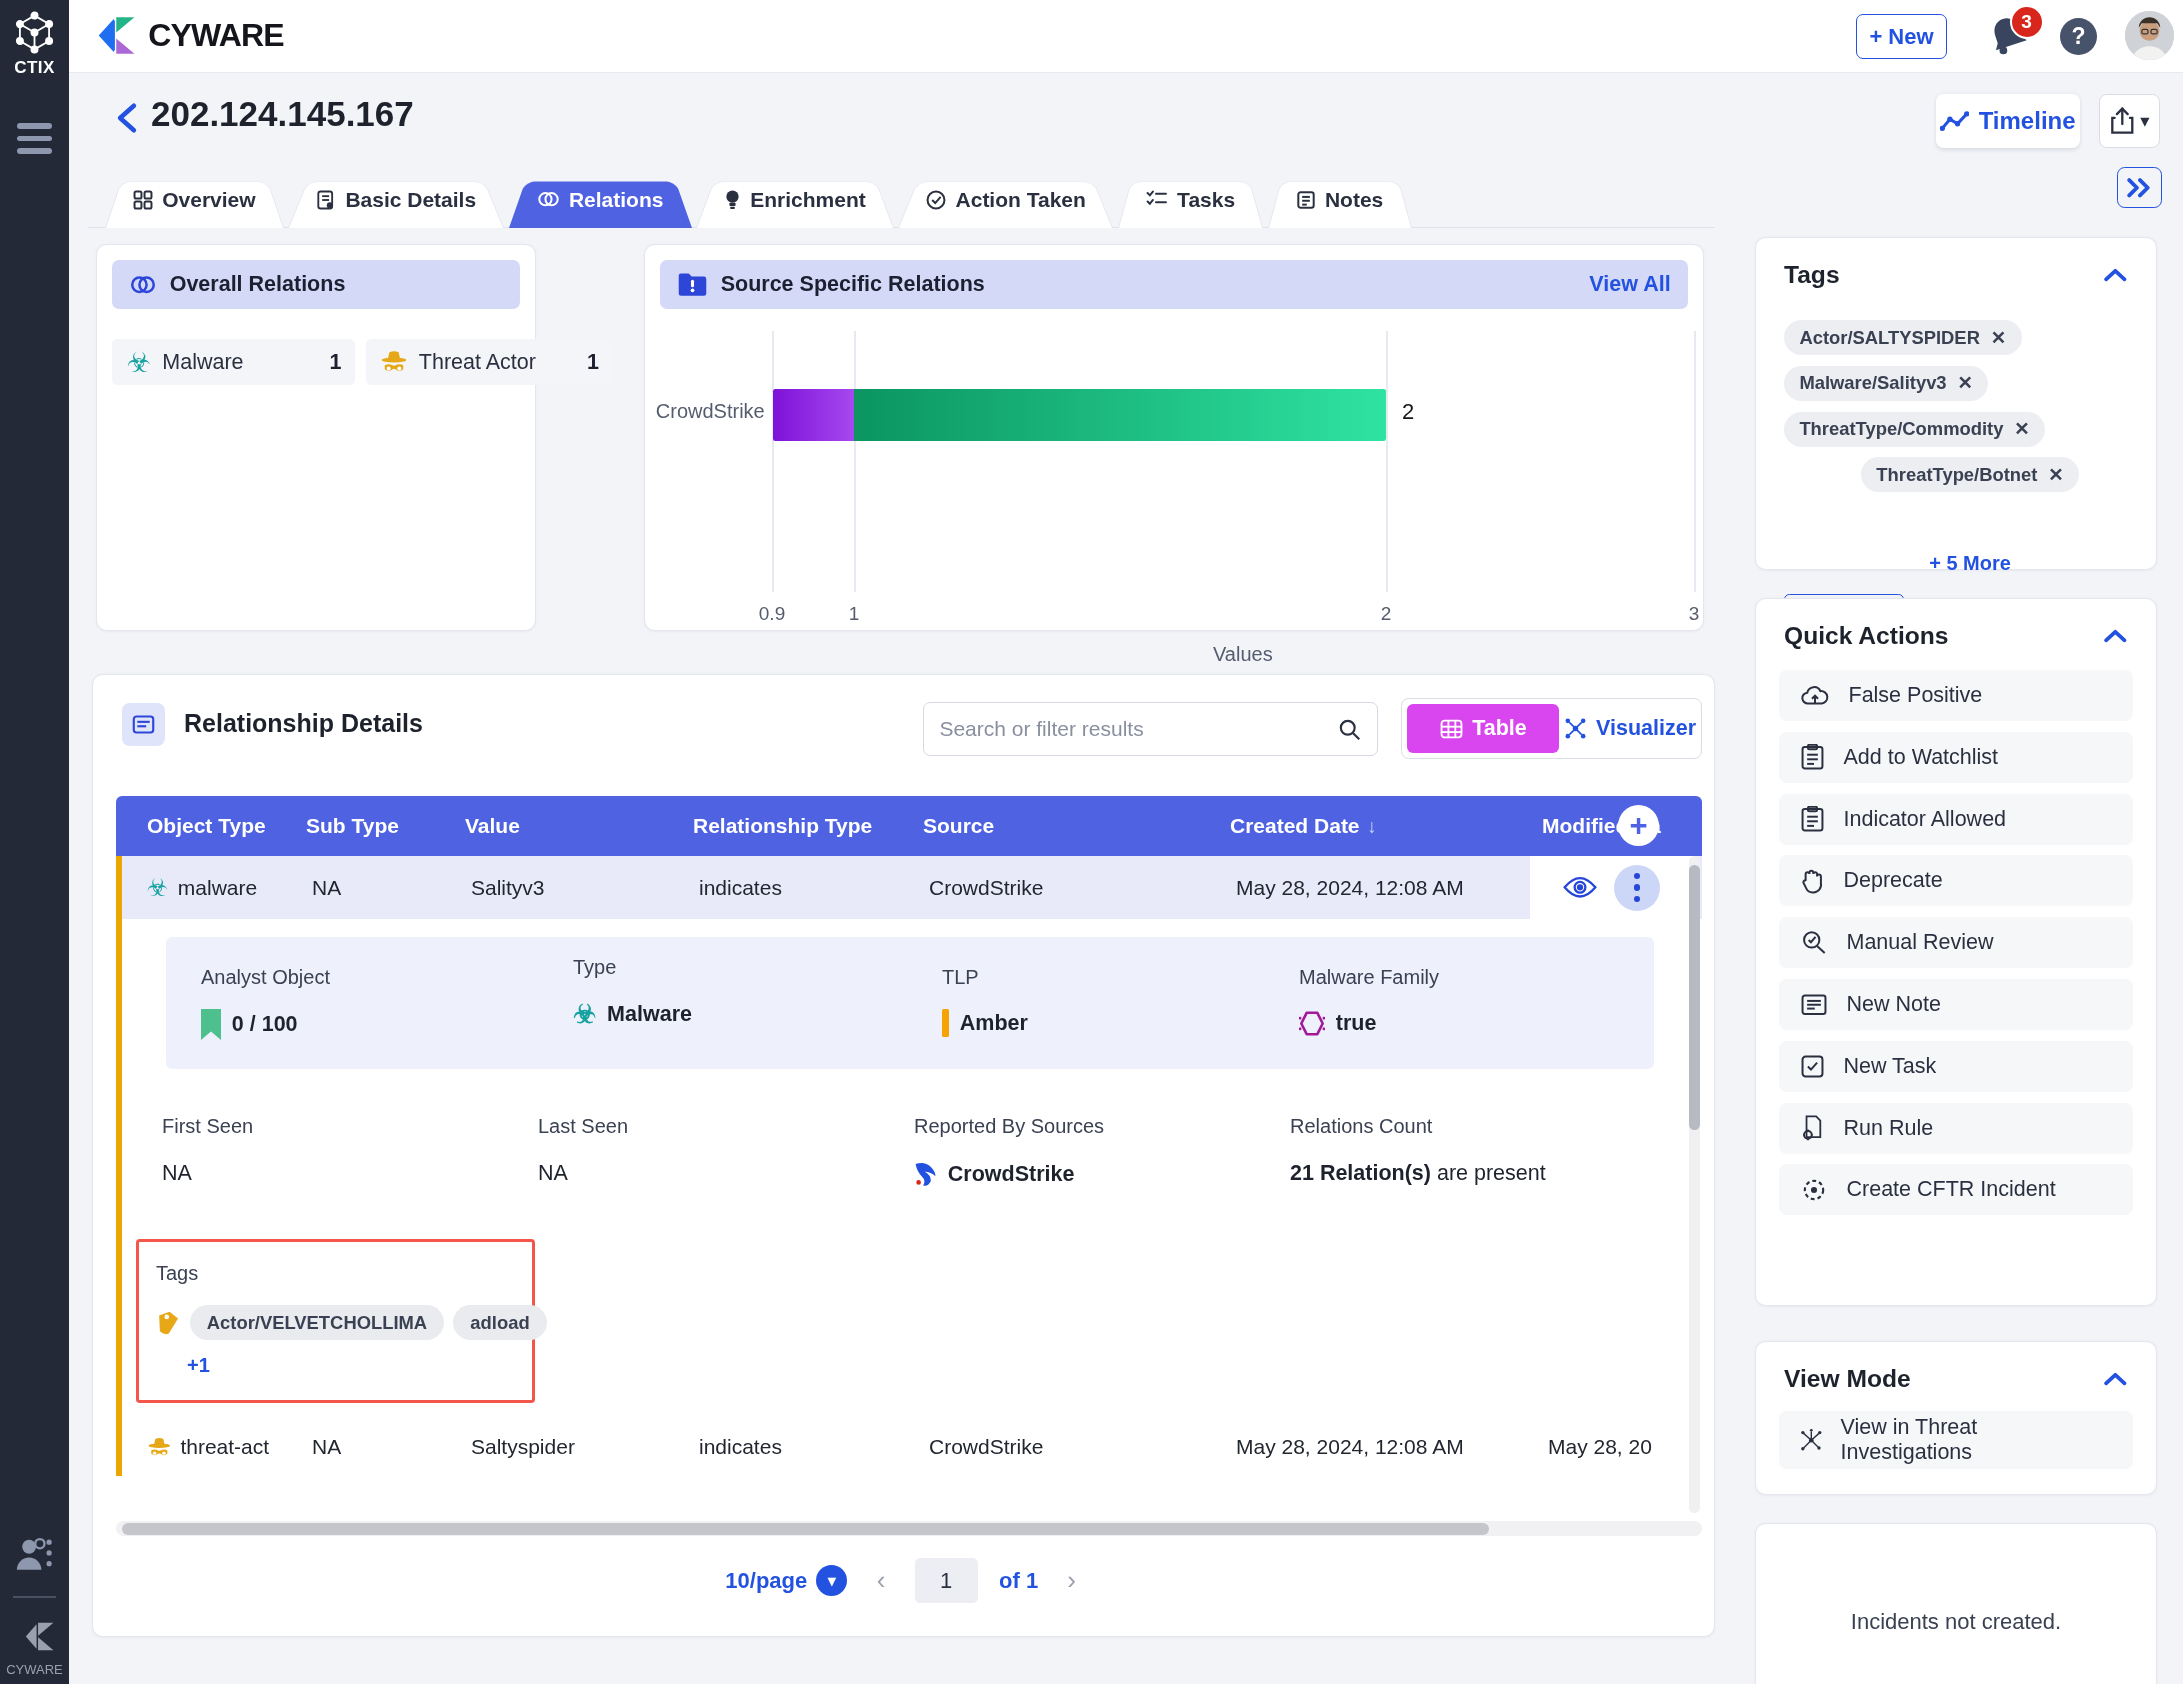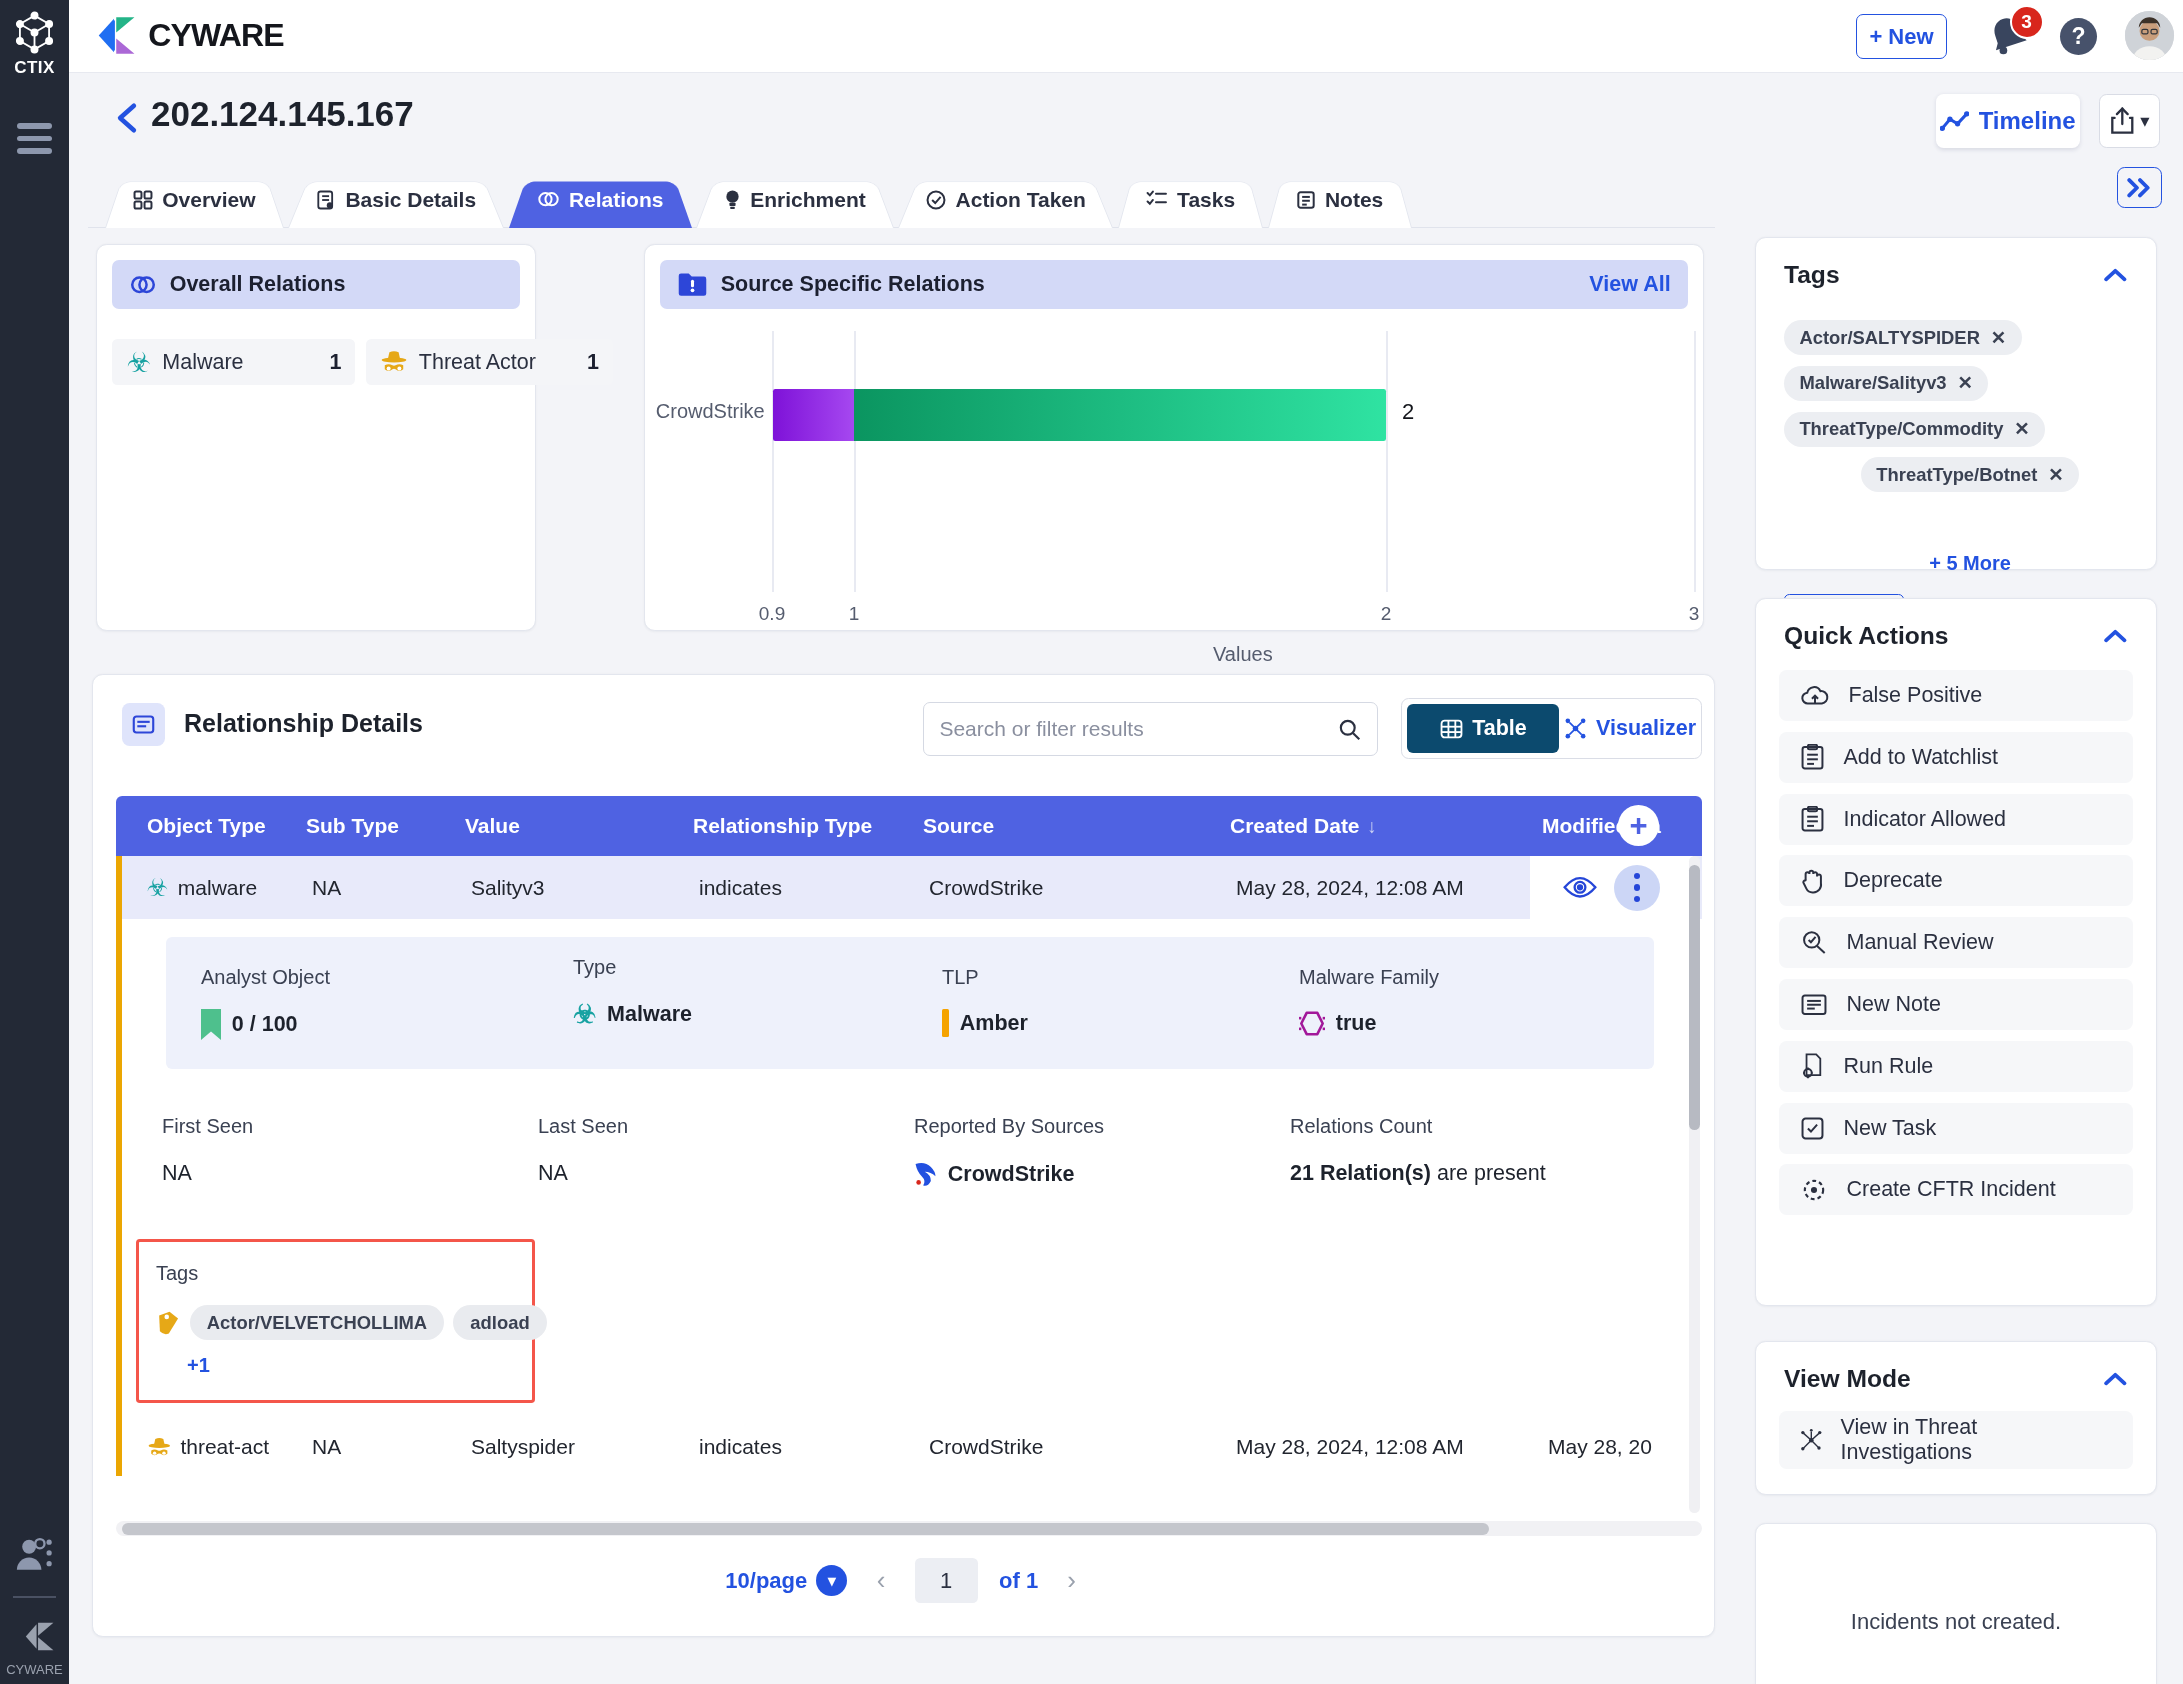--- a/index.html
+++ b/index.html
@@ -71,21 +71,21 @@
   .dot{width:18.4px;height:18.4px;border-radius:50%;}
 
   
   .rd-iconbox{position:absolute;left:29px;top:28px;width:43px;height:43px;background:#dfe4fb;border-radius:7.7px;display:flex;align-items:center;justify-content:center;}
   .rd-title{position:absolute;left:91px;top:34px;font-size:25px;font-weight:bold;color:#1d222c;}
   .search-box{position:absolute;left:830px;top:27px;width:455px;height:54px;border:0.8px solid #d5d9e3;border-radius:7px;background:#fff;display:flex;align-items:center;padding:0 15.4px;}
   .search-box input{border:none;outline:none;flex:1;font-size:21px;color:#2b3040;background:transparent;}
   .search-box input::placeholder{color:#8a8f9f;}
   .toggle{position:absolute;left:1308px;top:23px;width:301px;height:61px;background:#fff;border:0.8px solid #dadde6;border-radius:7.7px;display:flex;align-items:center;padding:5.4px;gap:6.1px;}
   .seg{height:49px;border-radius:6.1px;display:flex;align-items:center;justify-content:center;gap:9.2px;font-size:21.5px;font-weight:bold;cursor:pointer;}
-  .seg.table-seg{width:152px;background:#0c4a6e;color:#fff;}
+  .seg.table-seg{width:152px;background:#d946ef;color:#fff;}
   .seg.viz-seg{width:129px;color:var(--blue);}
 
   .tbl{position:absolute;left:23px;top:121px;width:1586px;}
   .tgrid{display:grid;grid-template-columns:190px 159px 228px 230px 307px 312px 1fr;align-items:center;}
   .thead{height:60px;background:var(--indigo);border-radius:6.1px 6.1px 0 0;color:#fff;font-size:21px;font-weight:bold;position:relative;}
   .thead>div{padding-left:0;white-space:nowrap;overflow:hidden;}
   .thead>div:first-child{padding-left:31px;}
   .sort-arrow:after{content:"↓";font-weight:normal;color:#cdd4f4;margin-left:7.7px;font-size:19px;}
   .addcol{position:absolute;right:43px;top:9.2px;width:41px;height:41px;border-radius:50%;background:#fff;color:var(--indigo);font-size:31px;font-weight:bold;display:flex;align-items:center;justify-content:center;cursor:pointer;}
   .rows-wrap{border-left:6.1px solid var(--orange);}
@@ -740,39 +740,39 @@
             <rect x="2" y="2" width="30" height="24" rx="3"></rect>
             <line x1="8" y1="9" x2="26" y2="9"></line>
             <line x1="8" y1="14" x2="26" y2="14"></line>
             <line x1="8" y1="19" x2="18" y2="19"></line>
           </svg>
         </span>
       <span>New Note</span>
     </div>
     <div class="qa-item">
       <span class="icon">
+          <svg width="23" height="23" viewBox="0 0 30 30" fill="none" stroke="#2b3040" stroke-width="2.6">
+            <rect x="2" y="2" width="26" height="26" rx="4"></rect>
+            <polyline points="9,15 13,19 21,10"></polyline>
+          </svg>
+        </span>
+      <span>New Task</span>
+    </div>
+    <div class="qa-item">
+      <span class="icon">
           <svg width="23" height="26" viewBox="0 0 30 34" fill="none" stroke="#2b3040" stroke-width="2.6">
             <path d="M8 2 h14 l6 6 v24 h-20 z" transform="scale(0.9)"></path>
             <circle cx="9" cy="26" r="5"></circle>
             <line x1="9" y1="19" x2="9" y2="22"></line>
             <line x1="9" y1="30" x2="9" y2="33"></line>
             <line x1="3" y1="26" x2="5" y2="26"></line>
             <line x1="13" y1="26" x2="15" y2="26"></line>
           </svg>
         </span>
       <span>Run Rule</span>
-    </div>
-    <div class="qa-item">
-      <span class="icon">
-          <svg width="23" height="23" viewBox="0 0 30 30" fill="none" stroke="#2b3040" stroke-width="2.6">
-            <rect x="2" y="2" width="26" height="26" rx="4"></rect>
-            <polyline points="9,15 13,19 21,10"></polyline>
-          </svg>
-        </span>
-      <span>New Task</span>
     </div>
     <div class="qa-item">
       <span class="icon">
           <svg width="26" height="26" viewBox="0 0 34 34" fill="none" stroke="#2b3040" stroke-width="2.8">
             <circle cx="17" cy="17" r="12" stroke-dasharray="5 4"></circle>
             <circle cx="17" cy="17" r="4" fill="#2b3040" stroke="none"></circle>
           </svg>
         </span>
       <span>Create CFTR Incident</span>
     </div>

